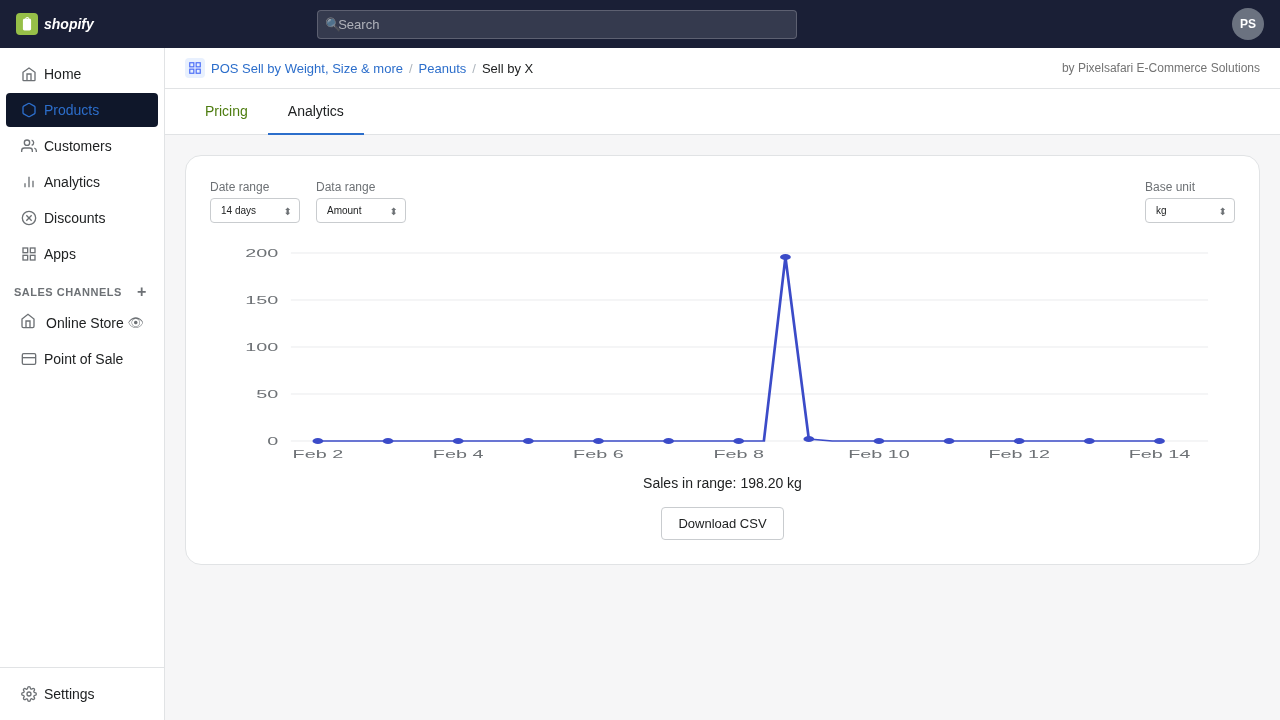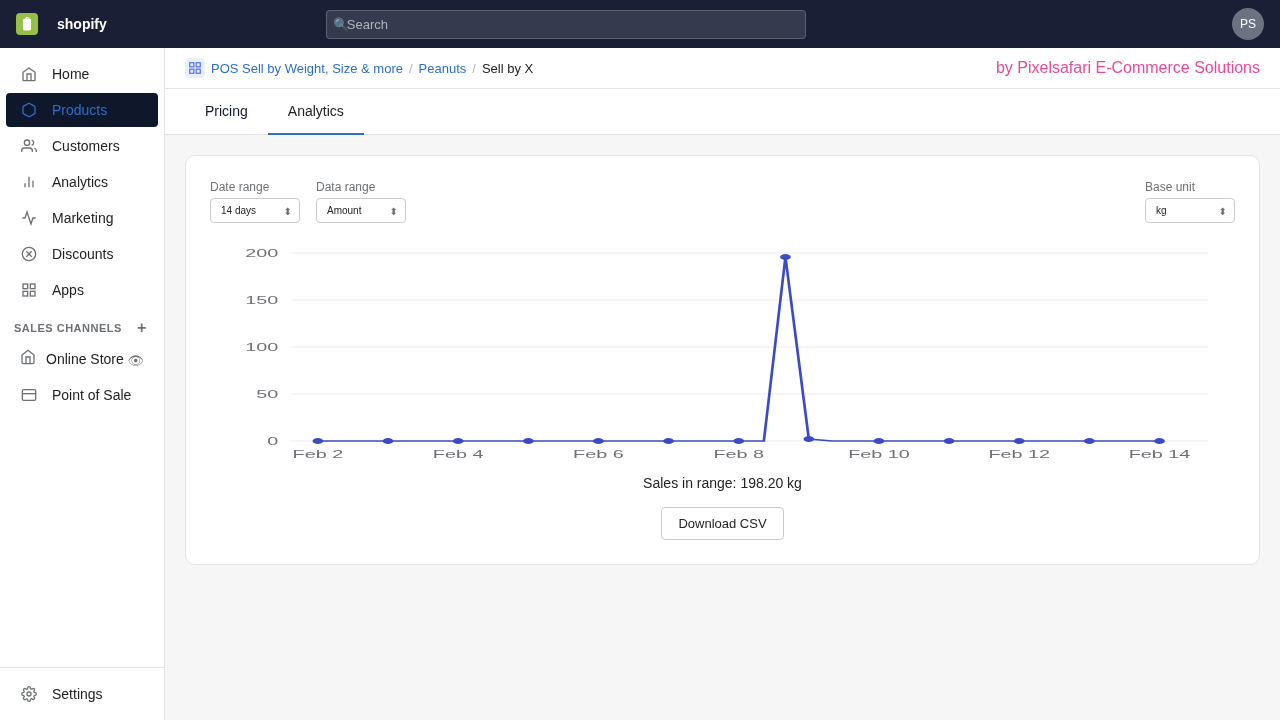--- a/index.html
+++ b/index.html
@@ -1,62 +1,62 @@
 <!DOCTYPE html>
 <html><head>
   <meta charset="utf-8">
   <style>
     * { margin: 0; padding: 0; box-sizing: border-box; }
     body { font-family: -apple-system, BlinkMacSystemFont, 'Segoe UI', sans-serif; background: #f6f6f7; display: flex; flex-direction: column; height: 720px; overflow: hidden; }
 
     
     .topbar { background: #1a1f36; height: 48px; display: flex; align-items: center; padding: 0 16px; gap: 12px; flex-shrink: 0; }
-    .shopify-logo { display: flex; align-items: center; gap: 19px; color: #fff; font-size: 14px; font-weight: 600; }
+    .shopify-logo { display: flex; align-items: center; gap: 6px; color: #fff; font-size: 14px; font-weight: 600; font-style: italic; }
     .shopify-logo .bag-icon { width: 22px; height: 22px; background: #96bf48; border-radius: 4px; display: flex; align-items: center; justify-content: center; }
     .search-bar { flex: 1; max-width: 480px; margin: 0 auto; position: relative; }
     .search-bar input { width: 100%; background: rgba(255,255,255,0.12); border: 1px solid rgba(255,255,255,0.2); border-radius: 4px; padding: 6px 12px 6px 20px; color: #fff; font-size: 13px; outline: none; }
     .search-bar input::placeholder { color: rgba(255,255,255,0.6); }
     .search-bar .search-icon-wrap { position: absolute; left: 8px; top: 50%; transform: translateY(-50%); color: rgba(255,255,255,0.6); font-size: 13px; }
-    .avatar { width: 32px; height: 32px; background: #6b7280; border-radius: 50%; display: flex; align-items: center; justify-content: center; color: #fff; font-size: 12px; font-weight: 400; margin-left: auto; }
+    .avatar { width: 32px; height: 32px; background: #6b7280; border-radius: 50%; display: flex; align-items: center; justify-content: center; color: #fff; font-size: 12px; font-weight: 700; margin-left: auto; }
 
     
     .layout { display: flex; flex: 1; overflow: hidden; }
 
     
     .sidebar { width: 165px; background: #fff; border-right: 1px solid #e1e3e5; display: flex; flex-direction: column; padding: 8px 0; overflow-y: auto; }
-    .sidebar-item { display: flex; align-items: center; gap: 14px; padding: 8px 14px; cursor: pointer; color: #202223; font-size: 14px; border-radius: 4px; margin: 1px 6px; }
+    .sidebar-item { display: flex; align-items: center; gap: 6px; padding: 8px 14px; cursor: pointer; color: #202223; font-size: 14px; border-radius: 4px; margin: 1px 6px; }
     .sidebar-item.active { background: #0f172a; color: #2c6ecb; }
     .sidebar-item .si-icon { width: 18px; height: 18px; flex-shrink: 0; color: #6d7175; display: flex; align-items: center; justify-content: center; }
     .sidebar-item.active .si-icon { color: #2c6ecb; }
     .sales-channels-header { padding: 12px 14px 4px; font-size: 11px; font-weight: 600; color: #6d7175; text-transform: uppercase; letter-spacing: 0.5px; display: flex; align-items: center; justify-content: space-between; }
     .sales-channels-header .add-btn { width: 16px; height: 16px; cursor: pointer; color: #6d7175; display: flex; align-items: center; justify-content: center; font-size: 16px; }
     .sidebar-footer { margin-top: auto; border-top: 1px solid #e1e3e5; padding-top: 8px; }
-    .sidebar-item-with-eye { display: flex; align-items: flex-end; justify-content: space-between; padding: 8px 14px; cursor: pointer; color: #202223; font-size: 14px; border-radius: 4px; margin: 1px 6px; }
+    .sidebar-item-with-eye { display: flex; align-items: center; justify-content: space-between; padding: 8px 14px; cursor: pointer; color: #202223; font-size: 14px; border-radius: 4px; margin: 1px 6px; }
     .sidebar-item-with-eye .left { display: flex; align-items: center; gap: 10px; }
 
     
     .main { flex: 1; overflow-y: auto; display: flex; flex-direction: column; }
 
     
     .breadcrumb-bar { background: #fff; border-bottom: 1px solid #e1e3e5; padding: 10px 20px; display: flex; align-items: center; justify-content: space-between; flex-shrink: 0; gap: 8px; }
     .breadcrumb { display: flex; align-items: center; gap: 6px; font-size: 13px; color: #6d7175; }
     .breadcrumb .app-icon { width: 20px; height: 20px; background: #e8f0fe; border-radius: 4px; display: flex; align-items: center; justify-content: center; font-size: 10px; color: #4a6cf7; }
     .breadcrumb a { color: #2c6ecb; text-decoration: none; }
     .breadcrumb .sep { color: #adb5bd; }
     .breadcrumb .current { color: #202223; }
-    .by-text { font-size: 16px; color: #ec4899; }
+    .by-text { font-size: 12px; color: #737373; }
 
     
     .tabs { background: #fff; display: flex; border-bottom: 1px solid #e1e3e5; padding: 0 20px; flex-shrink: 0; }
-    .tab { padding: 14px 20px; font-size: 14px; color: #0f172a; cursor: pointer; border-bottom: 2px solid transparent; margin-bottom: -1px; }
+    .tab { padding: 14px 20px; font-size: 14px; color: #4d7c0f; cursor: pointer; border-bottom: 2px solid transparent; margin-bottom: -1px; }
     .tab.active { color: #202223; border-bottom: 2px solid #2c6ecb; font-weight: 500; }
 
     
     .content { padding: 20px; flex: 1; }
-    .card { background: #fff; border: 1px solid #e1e3e5; border-radius: 10px; padding: 24px; }
+    .card { background: #fff; border: 1px solid #e1e3e5; border-radius: 16px; padding: 24px; }
 
     
     .controls { display: flex; align-items: center; gap: 16px; margin-bottom: 20px; }
     .control-group { display: flex; flex-direction: column; gap: 4px; }
     .control-label { font-size: 12px; color: #6d7175; }
     .select-wrap { position: relative; display: inline-block; }
     .select-wrap select { appearance: none; background: #fff; border: 1px solid #c9cccf; border-radius: 4px; padding: 6px 28px 6px 10px; font-size: 10px; color: #202223; cursor: pointer; outline: none; min-width: 90px; }
     .select-wrap::after { content: '⬍'; position: absolute; right: 8px; top: 50%; transform: translateY(-50%); pointer-events: none; font-size: 10px; color: #6d7175; }
     .base-unit-group { margin-left: auto; }
 
@@ -122,28 +122,20 @@
     </div>
     <div class="sidebar-item">
       <span class="si-icon">
         <svg width="16" height="16" viewBox="0 0 24 24" fill="none" stroke="currentColor" stroke-width="2">
             <line x1="18" y1="20" x2="18" y2="10"></line>
             <line x1="12" y1="20" x2="12" y2="4"></line>
             <line x1="6" y1="20" x2="6" y2="14"></line>
           </svg>
       </span>
       <span>Analytics</span>
-    </div>
-    <div class="sidebar-item">
-      <span class="si-icon">
-        <svg width="16" height="16" viewBox="0 0 24 24" fill="none" stroke="currentColor" stroke-width="2">
-            <path d="M22 12h-4l-3 9L9 3l-3 9H2"></path>
-          </svg>
-      </span>
-      <span>Marketing</span>
     </div>
     <div class="sidebar-item">
       <span class="si-icon">
         <svg width="16" height="16" viewBox="0 0 24 24" fill="none" stroke="currentColor" stroke-width="2">
             <circle cx="12" cy="12" r="10"></circle>
             <line x1="8" y1="8" x2="16" y2="16"></line>
             <line x1="16" y1="8" x2="8" y2="16"></line>
           </svg>
       </span>
       <span>Discounts</span>

